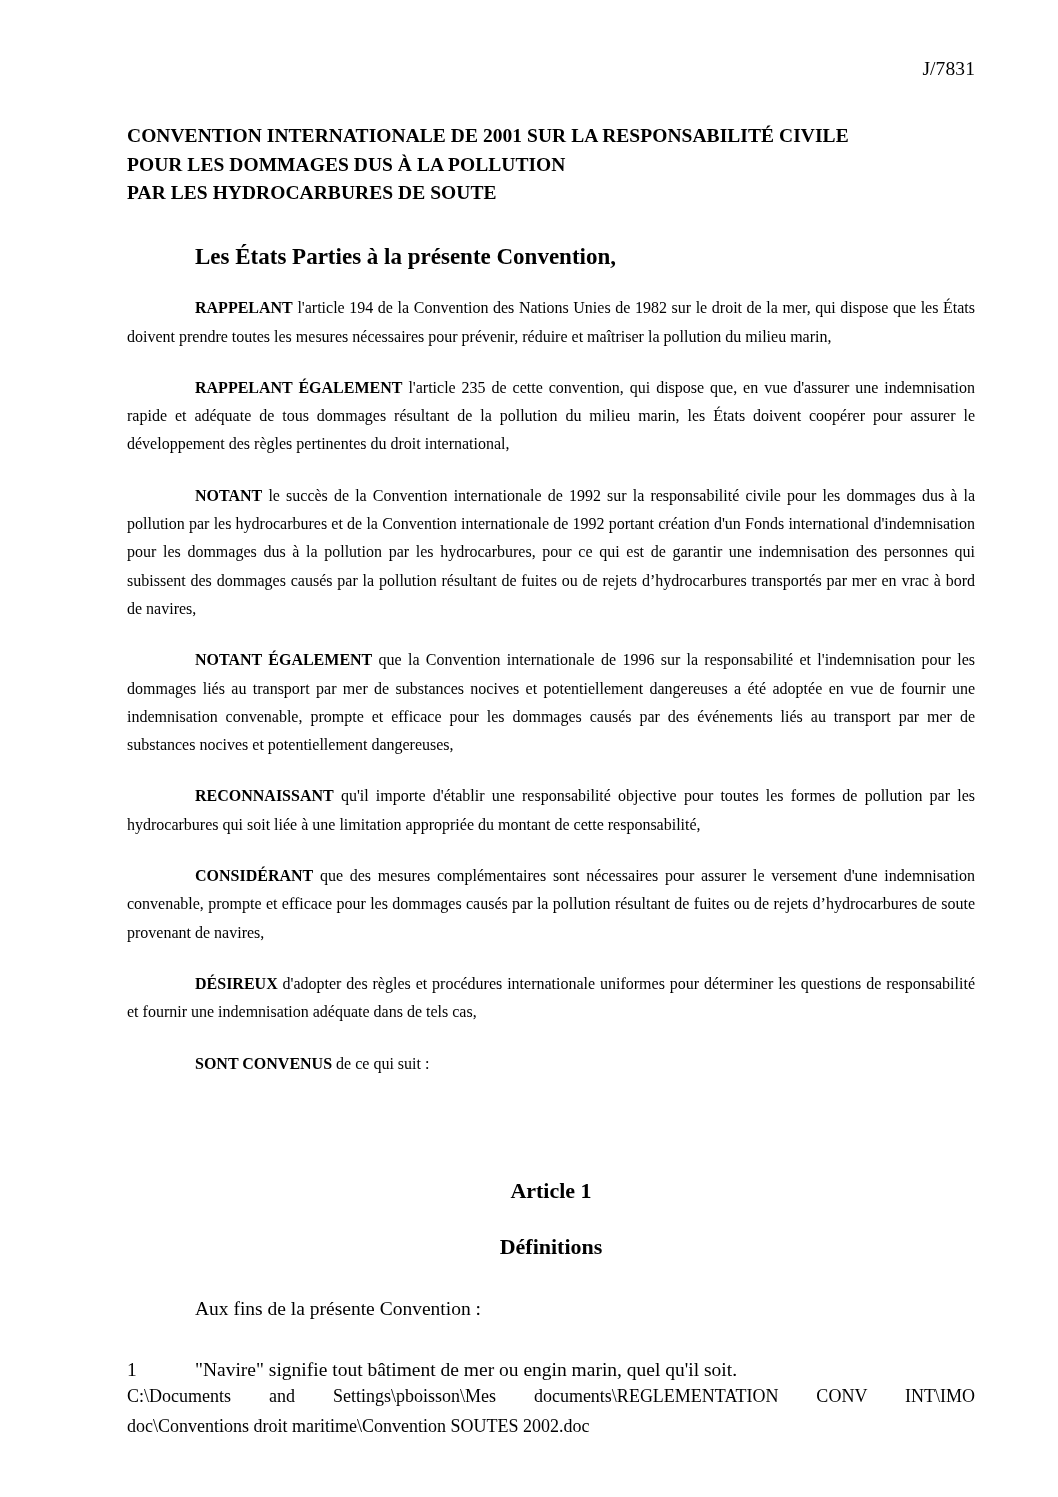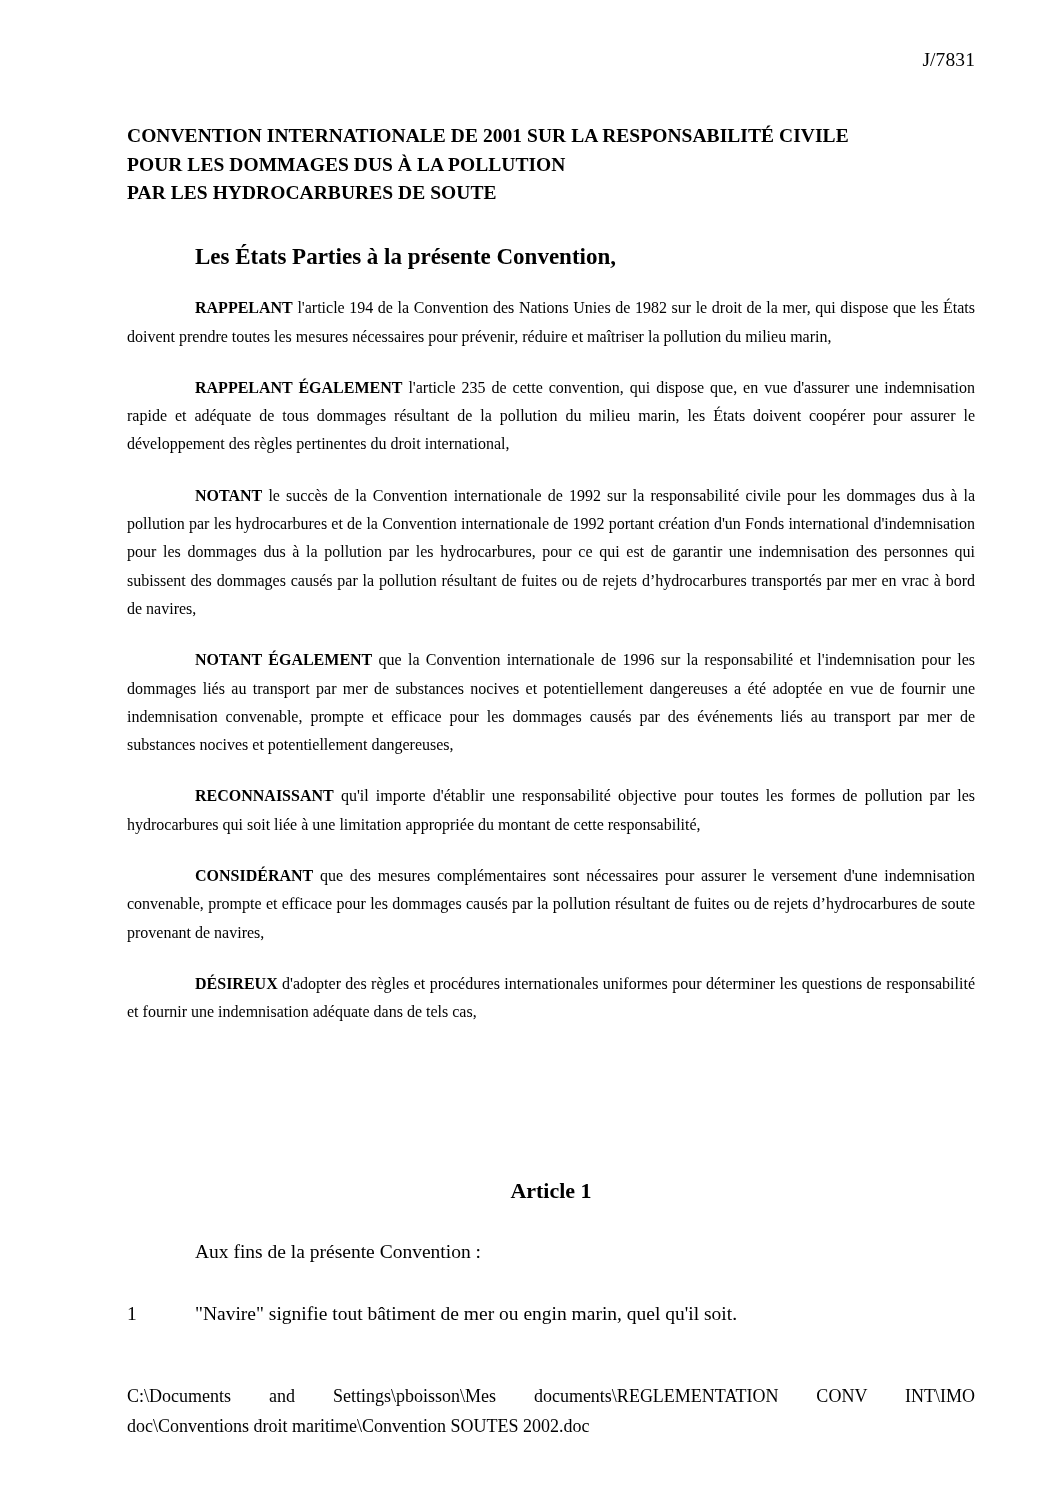--- a/index.html
+++ b/index.html
@@ -17,21 +17,21 @@
     width: 1058px;
     height: 1497px;
     background: #ffffff;
     overflow: hidden;
     box-sizing: border-box;
   }
 
   
   .doc-header {
     position: absolute;
-    top: 48px;
+    top: 57px;
     left: 127px;
     width: 848px;
     text-align: right;
     font-size: 19.5px;
     line-height: 1.25;
     letter-spacing: 0.1px;
   }
 
   
   .doc-title {
@@ -167,29 +167,33 @@
 
     <p class="para">
       <span class="lead">RECONNAISSANT</span><span> qu'il importe d'établir une responsabilité objective pour toutes les formes de pollution par les hydrocarbures qui soit liée à une limitation appropriée du montant de cette responsabilité,</span>
     </p>
 
     <p class="para">
       <span class="lead">CONSIDÉRANT</span><span> que des mesures complémentaires sont nécessaires pour assurer le versement d'une indemnisation convenable, prompte et efficace pour les dommages causés par la pollution résultant de fuites ou de rejets d’hydrocarbures de soute provenant de navires,</span>
     </p>
 
     <p class="para">
-      <span class="lead">DÉSIREUX</span><span> d'adopter des règles et procédures internationales uniformes pour déterminer les questions de responsabilité et fournir une indemnisation adéquate dans de tels cas,</span>
-    </p>
-
+      <span class="lead">DÉSIREUX</span><span> d'adopter des règles et procédures internationale uniformes pour déterminer les questions de responsabilité et fournir une indemnisation adéquate dans de tels cas,</span>
+    </p>
+
+    <p class="para">
+      <span class="lead">SONT CONVENUS</span><span> de ce qui suit :</span>
+    </p>
 
   </div>
 
   <div class="article-block">
     <p class="article-heading">Article 1</p>
 
+    <p class="article-subheading">Définitions</p>
 
     <p class="intro-line">Aux fins de la présente Convention :</p>
 
     <div class="definition-row">
       <span class="num">1</span>
       <span>"Navire" signifie tout bâtiment de mer ou engin marin, quel qu'il soit.</span>
     </div>
   </div>
 
   <div class="doc-footer">

